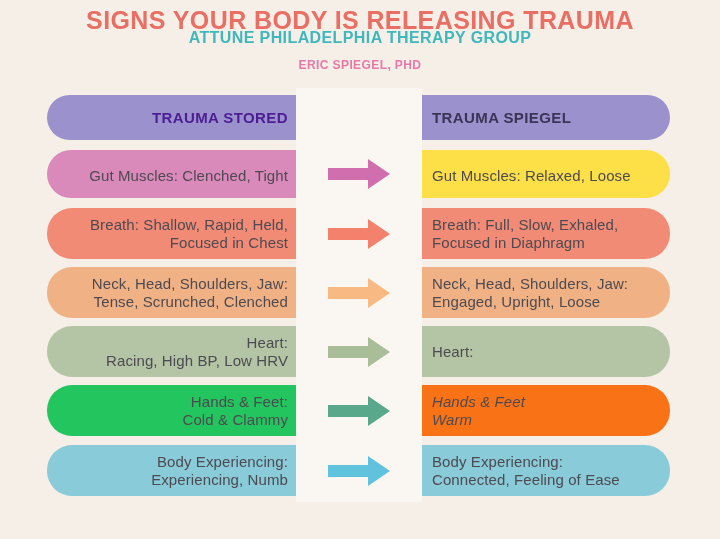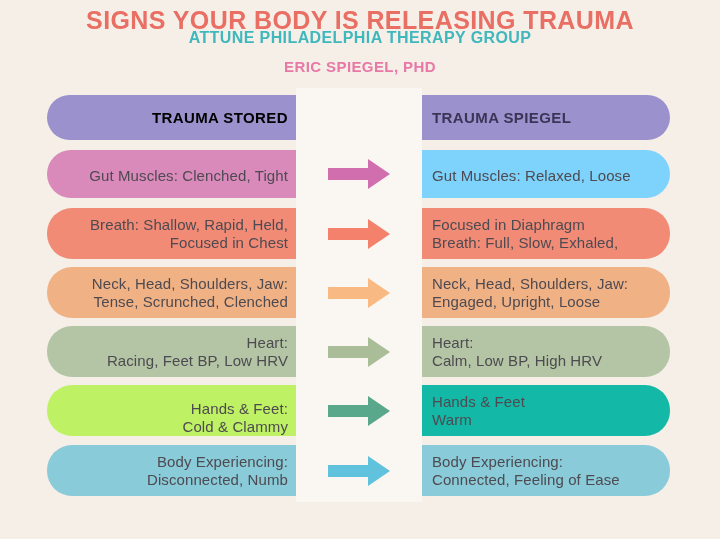--- a/index.html
+++ b/index.html
@@ -6,21 +6,21 @@
   .page {
     position:relative;
     width:720px; height:539px;
     overflow:hidden;
     font-family:"Liberation Sans", sans-serif;
     background:#f5efe8;
   }
   .heading { position:absolute; left:0; width:720px; text-align:center; }
   .title    { top:6px;  font-size:25px; font-weight:bold; letter-spacing:0.4px; }
   .subtitle { top:29px; font-size:16px; font-weight:bold; letter-spacing:0.4px; }
-  .author   { top:58px; font-size:15px; font-weight:bold; letter-spacing:0.4px; }
+  .author   { top:58px; font-size:12px; font-weight:bold; letter-spacing:0.4px; }
 
   .center-band {
     position:absolute; left:296px; top:88px;
     width:126px; height:414px;
   }
 
   .rows-wrap {
     position:absolute; left:47px; top:95px;
     width:623px;
   }
@@ -65,56 +65,56 @@
 
   <div class="heading title" style="color: rgb(233, 110, 99);">SIGNS YOUR BODY IS RELEASING TRAUMA</div>
   <div class="heading subtitle" style="color: rgb(62, 183, 189);">ATTUNE PHILADELPHIA THERAPY GROUP</div>
   <div class="heading author" style="color: rgb(232, 120, 166);">ERIC SPIEGEL, PHD</div>
 
   <div class="center-band" style="background-color: rgb(250, 246, 241);"></div>
 
   <div class="rows-wrap" style="color: rgb(78, 74, 81);">
 
     <div class="row row-header">
-      <div class="pill left header-pill" style="background-color: rgb(155, 145, 204); color: #000000;">
+      <div class="pill left header-pill" style="background-color: rgb(155, 145, 204); color: #4c1d95;">
         <div class="line">TRAUMA STORED</div>
       </div>
       <div class="arrow-cell"></div>
       <div class="pill right header-pill" style="background-color: rgb(155, 145, 204); color: rgb(59, 52, 86);">
         <div class="line">TRAUMA SPIEGEL</div>
       </div>
     </div>
 
     <div class="row row-1">
       <div class="pill left" style="background-color: rgb(217, 137, 186);">
         <div class="line">Gut Muscles: Clenched, Tight</div>
       </div>
       <div class="arrow-cell">
         <svg class="arrow" width="62" height="30" viewBox="0 0 62 30">
           <polygon points="0,9 40,9 40,0 62,15 40,30 40,21 0,21" fill="#d16fae"></polygon>
         </svg>
       </div>
-      <div class="pill right" style="background-color: #7dd3fc;">
+      <div class="pill right" style="background-color: #fde047;">
         <div class="line">Gut Muscles: Relaxed, Loose</div>
       </div>
     </div>
 
     <div class="row row-2">
       <div class="pill left" style="background-color: rgb(241, 139, 118);">
         <div class="line">Breath: Shallow, Rapid, Held,</div>
         <div class="line">Focused in Chest</div>
       </div>
       <div class="arrow-cell">
         <svg class="arrow" width="62" height="30" viewBox="0 0 62 30">
           <polygon points="0,9 40,9 40,0 62,15 40,30 40,21 0,21" fill="#f3816b"></polygon>
         </svg>
       </div>
       <div class="pill right" style="background-color: rgb(241, 139, 118);">
+        <div class="line">Breath: Full, Slow, Exhaled,</div>
         <div class="line">Focused in Diaphragm</div>
-        <div class="line">Breath: Full, Slow, Exhaled,</div>
       </div>
     </div>
 
     <div class="row row-3">
       <div class="pill left" style="background-color: rgb(240, 178, 133);">
         <div class="line">Neck, Head, Shoulders, Jaw:</div>
         <div class="line">Tense, Scrunched, Clenched</div>
       </div>
       <div class="arrow-cell">
         <svg class="arrow" width="62" height="30" viewBox="0 0 62 30">
@@ -123,53 +123,52 @@
       </div>
       <div class="pill right" style="background-color: rgb(240, 178, 133);">
         <div class="line">Neck, Head, Shoulders, Jaw:</div>
         <div class="line">Engaged, Upright, Loose</div>
       </div>
     </div>
 
     <div class="row row-4">
       <div class="pill left" style="background-color: rgb(179, 197, 164);">
         <div class="line">Heart:</div>
-        <div class="line">Racing, Feet BP, Low HRV</div>
+        <div class="line">Racing, High BP, Low HRV</div>
       </div>
       <div class="arrow-cell">
         <svg class="arrow" width="62" height="30" viewBox="0 0 62 30">
           <polygon points="0,9 40,9 40,0 62,15 40,30 40,21 0,21" fill="#a9bd99"></polygon>
         </svg>
       </div>
       <div class="pill right" style="background-color: rgb(179, 197, 164);">
         <div class="line">Heart:</div>
-        <div class="line">Calm, Low BP, High HRV</div>
       </div>
     </div>
 
     <div class="row row-5">
-      <div class="pill left" style="background-color: #bef264; justify-content: flex-end;">
+      <div class="pill left" style="background-color: #22c55e;">
         <div class="line">Hands &amp; Feet:</div>
         <div class="line">Cold &amp; Clammy</div>
       </div>
       <div class="arrow-cell">
         <svg class="arrow" width="62" height="30" viewBox="0 0 62 30">
           <polygon points="0,9 40,9 40,0 62,15 40,30 40,21 0,21" fill="#59a88c"></polygon>
         </svg>
       </div>
-      <div class="pill right" style="background-color: #14b8a6;">
+      <div class="pill right" style="background-color: #f97316; font-style: italic;">
         <div class="line">Hands &amp; Feet</div>
         <div class="line">Warm</div>
       </div>
     </div>
 
     <div class="row row-6">
       <div class="pill left" style="background-color: rgb(137, 203, 216);">
         <div class="line">Body Experiencing:</div>
-        <div class="line">Disconnected, Numb</div>
+        <div class="line">Experiencing, Numb</div>
       </div>
       <div class="arrow-cell">
         <svg class="arrow" width="62" height="30" viewBox="0 0 62 30">
           <polygon points="0,9 40,9 40,0 62,15 40,30 40,21 0,21" fill="#60c2dc"></polygon>
         </svg>
       </div>
       <div class="pill right" style="background-color: rgb(137, 203, 216);">
         <div class="line">Body Experiencing:</div>
         <div class="line">Connected, Feeling of Ease</div>
       </div>

